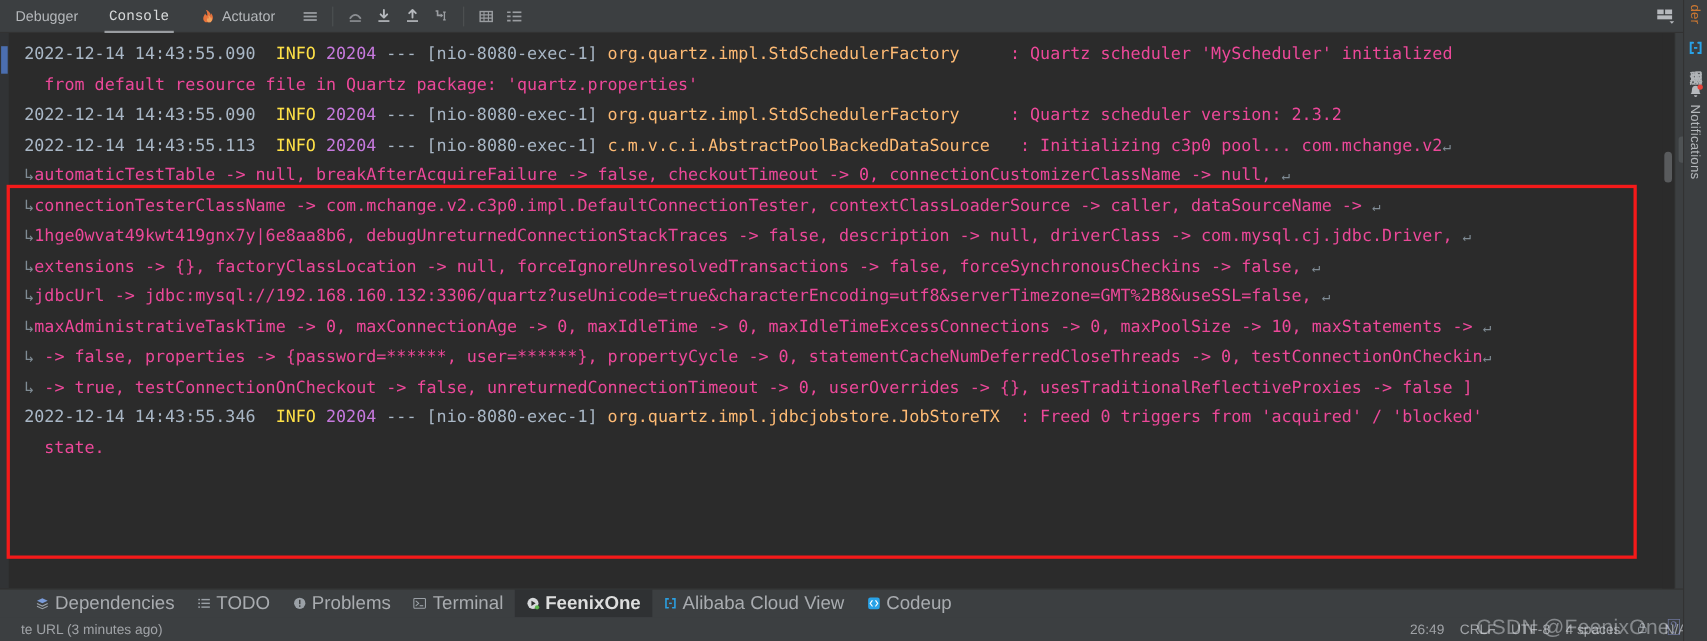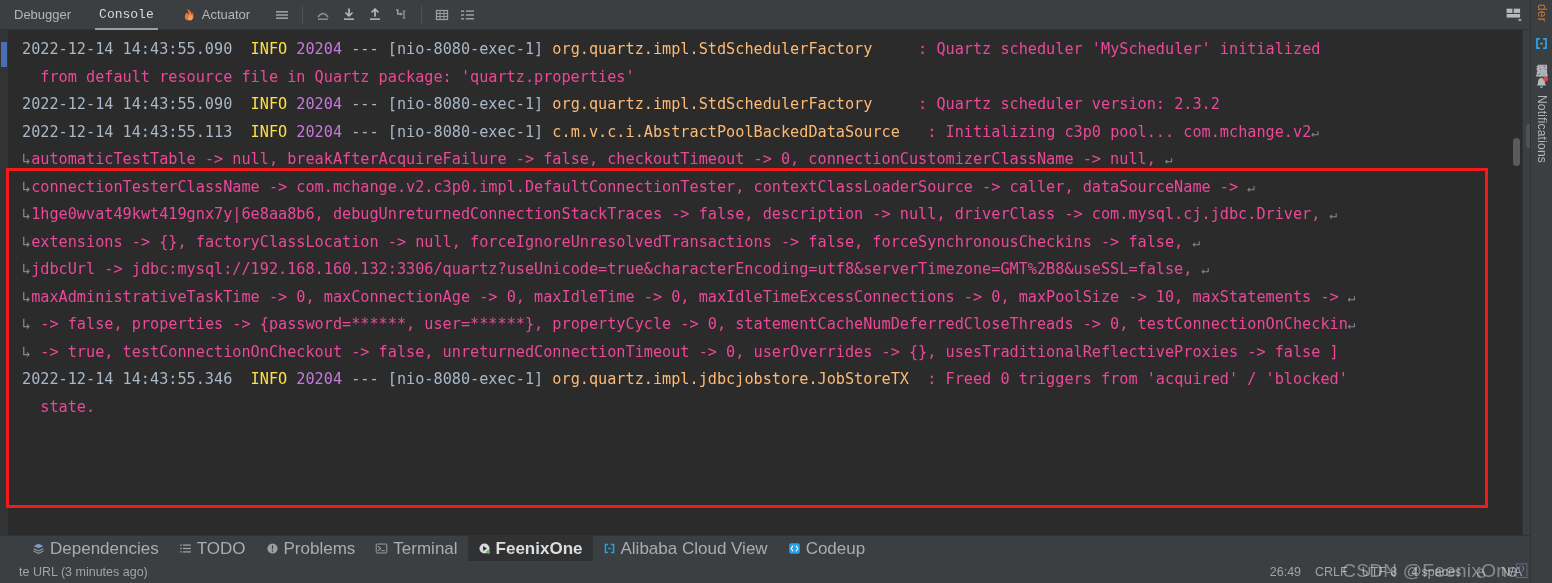--- a/index.html
+++ b/index.html
@@ -203,23 +203,23 @@
     height: 22px;
     background: #3c3f41;
     display: flex;
     align-items: center;
     font-size: 12.5px;
     color: #a0a3a7;
     padding-left: 19px;
   }
   .statusbar .right {
     position: absolute;
-    right: 30px;
-    display: flex;
-    align-items: flex-end;
+    right: 18px;
+    display: flex;
+    align-items: flex-start;
     gap: 14px;
   }
   .st-item { cursor: default; white-space: nowrap; }
 
   
   .watermark {
     position: absolute;
     right: 34px; bottom: 1px;
     font-size: 19px;
     color: rgba(225,228,232,0.45);

